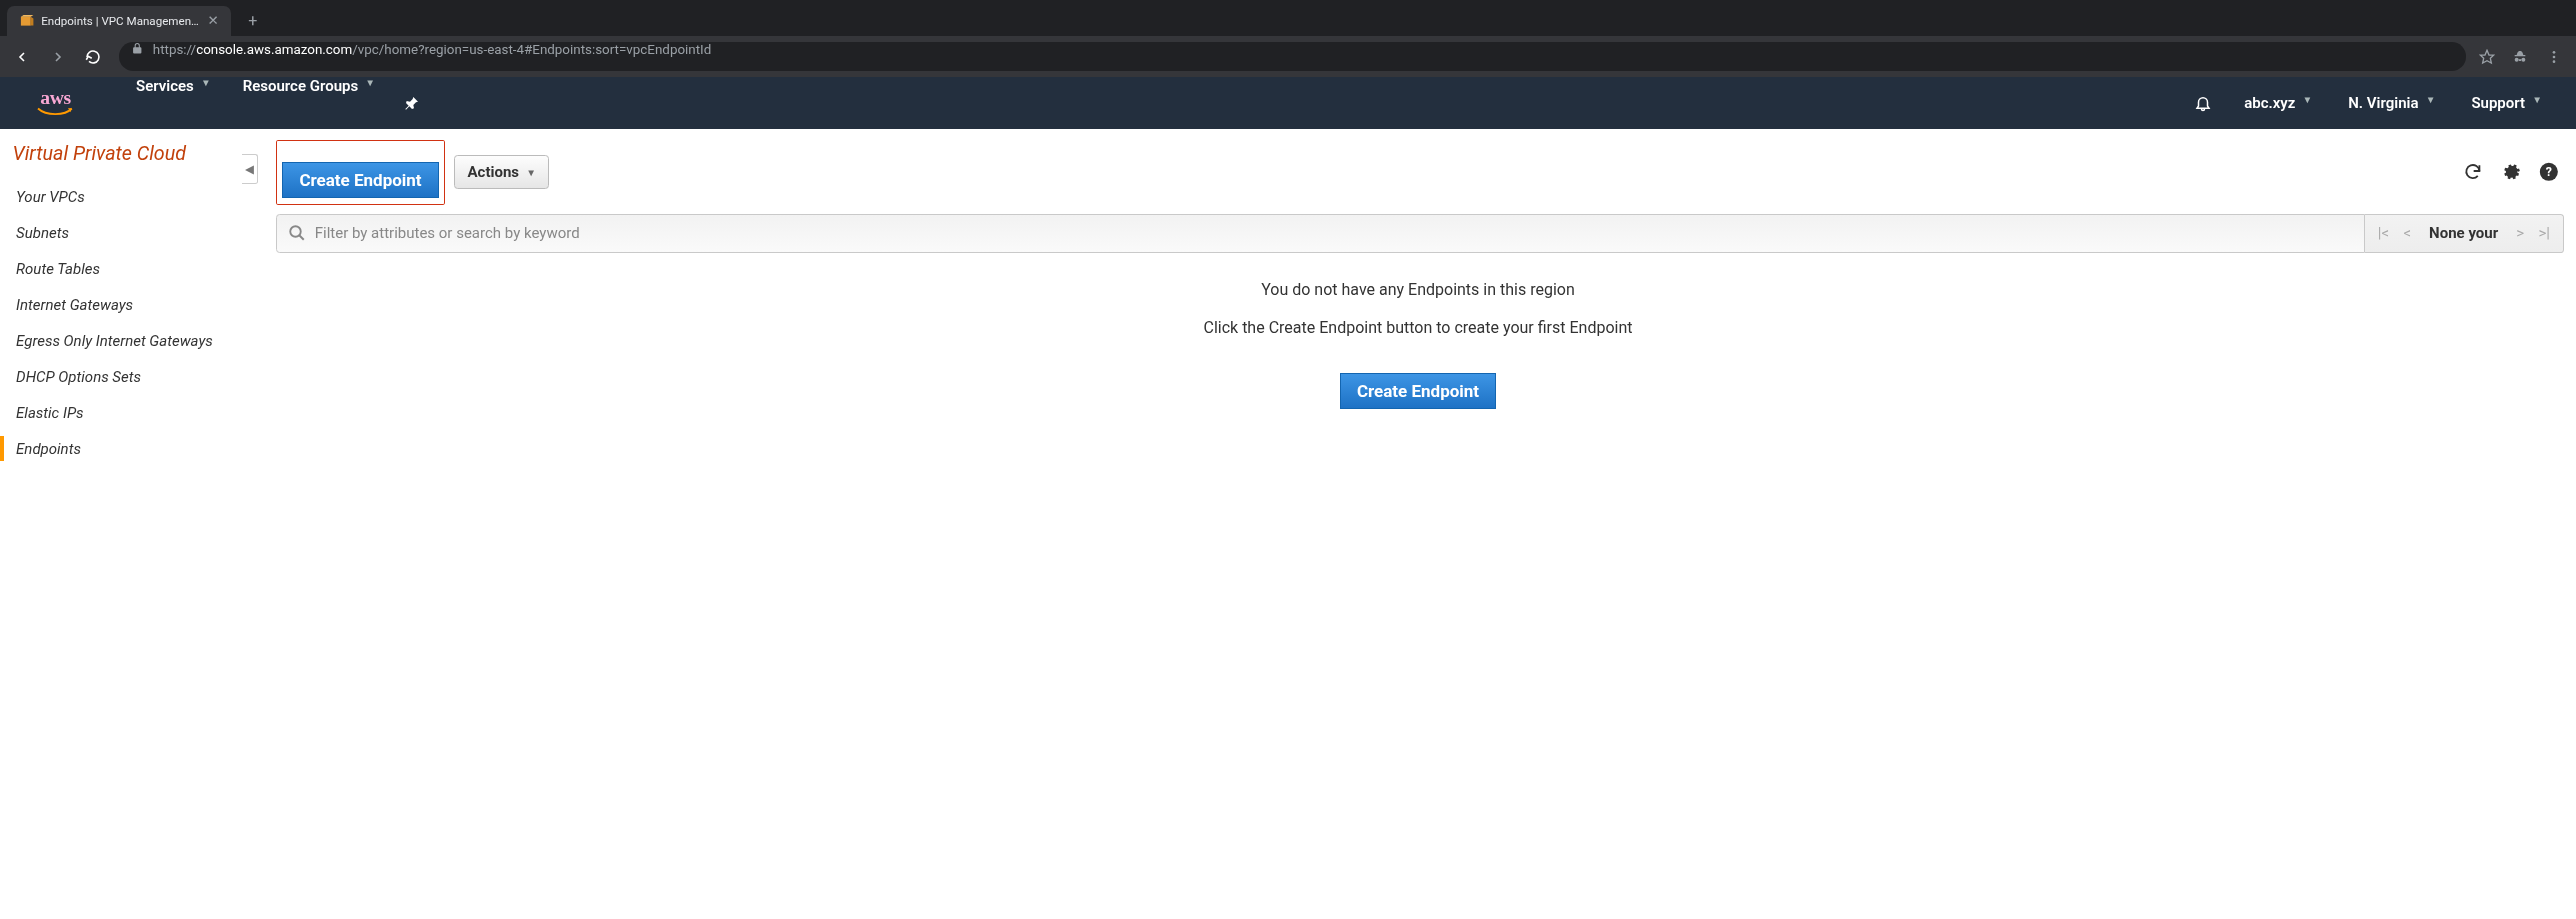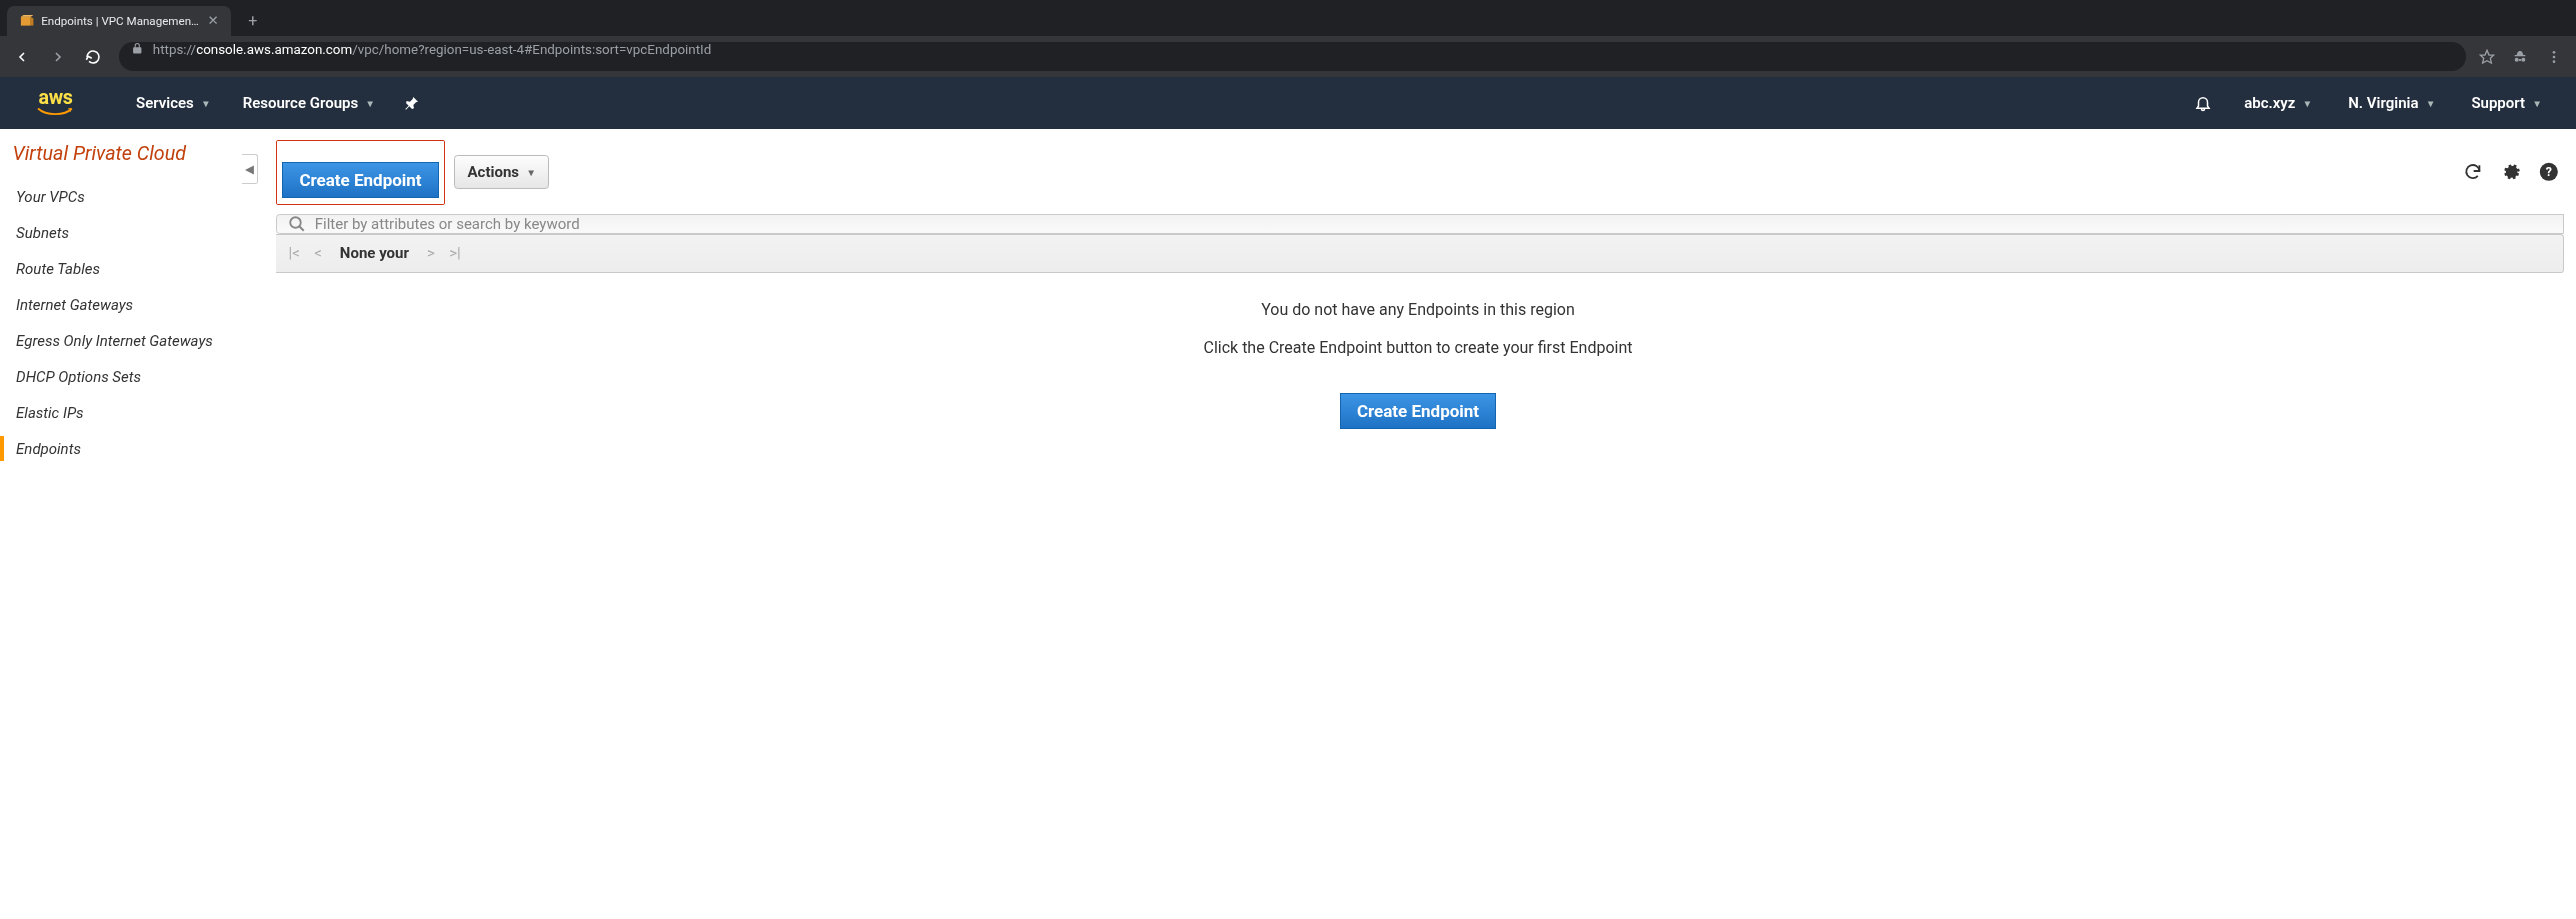--- a/index.html
+++ b/index.html
@@ -119,34 +119,35 @@
       color: #fff;
       font-size: 15px;
     }
     .aws-logo {
       margin-right: 45px;
       display:flex;
       flex-direction:column;
       align-items:center;
     }
     .aws-logo-text {
-      color:#fde047;
+      color:#f9a8d4;
       font-weight:700;
       font-size: 19.7px;
       letter-spacing: -0.4px;
       line-height:1;
+      font-family:Liberation Serif, serif;
     }
     .aws-logo-smile {
       width: 39px;
       height: 12.5px;
       margin-top: -1.8px;
     }
     .aws-nav-item {
       display:flex;
-      align-items:center;
+      align-items:flex-start;
       gap:7.2px;
       padding: 0 16px;
       height: 100%;
       cursor:pointer;
       font-weight:600;
     }
     .aws-nav-caret {
       color: #aab7b8;
       font-size: 9.8px;
     }
@@ -269,21 +270,20 @@
       align-items:center;
       justify-content:center;
       color:#333;
       cursor:pointer;
     }
     .filter-row {
       display:flex;
       align-items:stretch;
       padding: 0 12.5px 7.2px 16px;
       gap: 0;
-      flex-direction: column;
     }
     .filter-input-wrap {
       flex:1;
       background: linear-gradient(#f2f2f2, #fafafa);
       border: 0.9px solid #c9c9c9;
       border-radius: 3.6px 0 0 3.6px;
       display:flex;
       align-items:center;
       padding: 0 10.7px;
       height: 39px;

